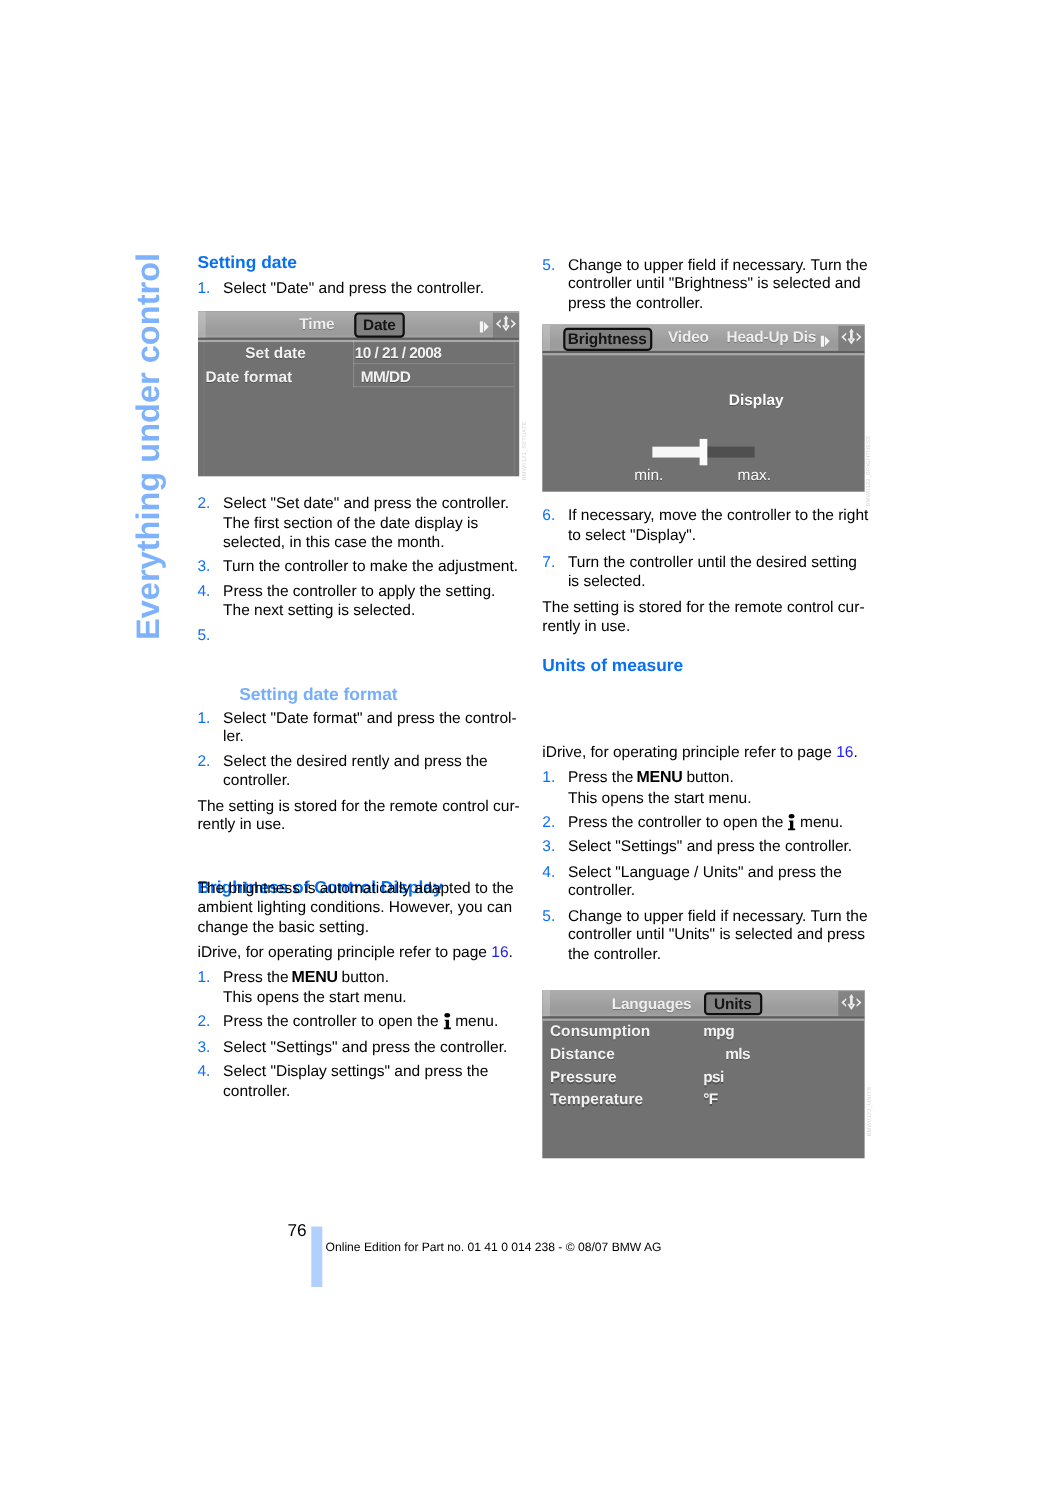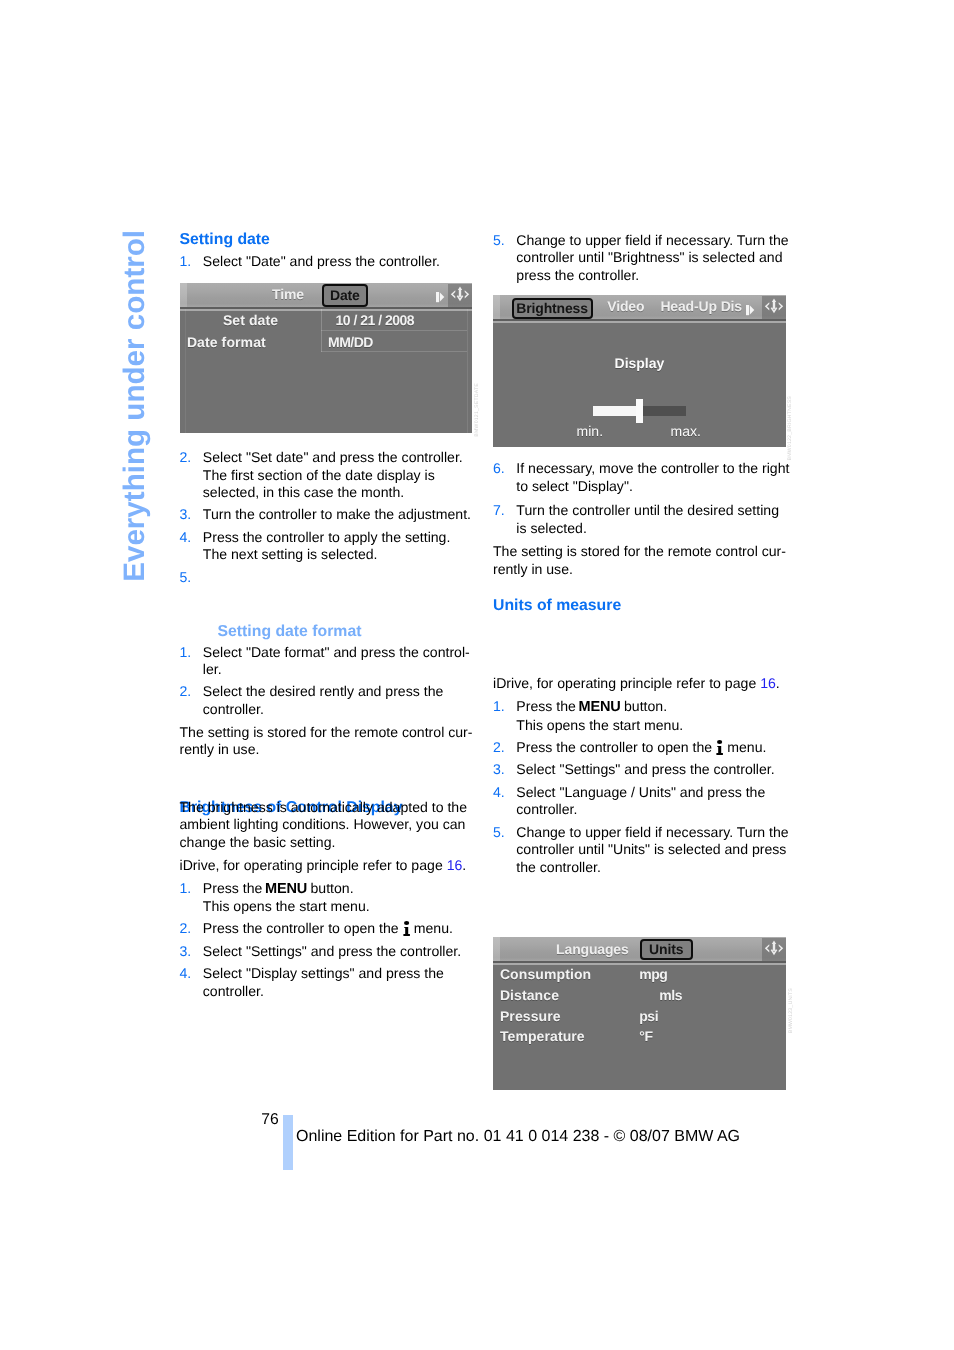--- a/index.html
+++ b/index.html
@@ -66,21 +66,21 @@
   .sthumb{position:absolute;background:#fbfbfb;box-sizing:border-box;}
   .smin,.smax{position:absolute;font-size:14px;font-weight:normal;color:#fbfbfb;white-space:nowrap;line-height:normal;text-shadow:0 1px 0 rgba(0,0,0,.30);}
   .ico{position:absolute;}
   .shotcap{position:absolute;font-size:5.2px;color:#d4d4d4;letter-spacing:.2px;
            writing-mode:vertical-rl;transform:rotate(180deg);white-space:nowrap;
            font-family:"Liberation Sans",sans-serif;}
 
   
   .fbar{position:absolute;background:#b0d0fd;}
   .pno{position:absolute;font-size:15.7px;color:#000;line-height:normal;}
-  .ftxt{position:absolute;font-size:16px;color:#000;}
+  .ftxt{position:absolute;font-size:11px;color:#000;}
 </style>
 </head>
 <body>
 
 <div class="page">
 
   <div class="chapter-tab">
     <div class="txt">Everything under control</div>
   </div>
 
@@ -115,21 +115,21 @@
           <path d="M7.3 6.2 L7.3 8.0 L5.0 10.3 L7.3 12.6 L7.3 14.4 L2.8 10.3 Z"></path>
           <path d="M16.7 6.2 L16.7 8.0 L19.0 10.3 L16.7 12.6 L16.7 14.4 L21.2 10.3 Z"></path>
           <path d="M12.0 2.6 L14.2 6.0 L9.8 6.0 Z"></path>
           <path d="M10.8 5.3 L13.2 5.3 L13.2 12.9 L10.8 12.9 Z"></path>
           <path d="M8.6 12.1 L10.1 11.2 L12.0 14.3 L13.9 11.2 L15.4 12.1 L12.0 17.2 Z"></path>
         </g>
         </svg>
     </div>
     <div class="srow" style="top:29.6px;">
       <span class="slab" style="left:7.4px;margin-left:36px;">Set date</span>
-      <span class="sval" style="left:156px;text-align:center;">10 / 21 / 2008</span>
+      <span class="sval" style="left:143px;text-align:center;">10 / 21 / 2008</span>
     </div>
     <div class="srow" style="top:51.9px;">
       <span class="slab" style="left:7.4px;">Date format</span>
       <span class="sval" style="left:148.5px;">MM/DD</span>
     </div>
     <div class="sdiv" style="left:141.4px;top:47.2px;width:146px;"></div>
     <div class="sdiv" style="left:141.4px;top:68px;width:146px;"></div>
     <div class="svline" style="left:141.4px;top:26px;height:43px;"></div>
     <div class="svline" style="left:287px;top:26px;height:124px;opacity:.5;"></div>
     <div class="svline" style="left:5.3px;top:26px;height:124px;opacity:.35;"></div>
@@ -218,21 +218,21 @@
         <rect x="0" y="0" width="24" height="23" fill="#616161" opacity="0.52"></rect>
         <g fill="#ededed">
           <path d="M7.3 6.2 L7.3 8.0 L5.0 10.3 L7.3 12.6 L7.3 14.4 L2.8 10.3 Z"></path>
           <path d="M16.7 6.2 L16.7 8.0 L19.0 10.3 L16.7 12.6 L16.7 14.4 L21.2 10.3 Z"></path>
           <path d="M12.0 2.6 L14.2 6.0 L9.8 6.0 Z"></path>
           <path d="M10.8 5.3 L13.2 5.3 L13.2 12.9 L10.8 12.9 Z"></path>
           <path d="M8.6 12.1 L10.1 11.2 L12.0 14.3 L13.9 11.2 L15.4 12.1 L12.0 17.2 Z"></path>
         </g>
         </svg>
     </div>
-    <div class="stitle" style="top:60.3px;">Display</div>
+    <div class="stitle" style="top:60.3px;margin-left:48px;">Display</div>
     <div class="strack" style="left:100.2px;top:110.8px;width:93.1px;height:10.2px;"></div>
     <div class="sfill" style="left:100.2px;top:110.8px;width:43.5px;height:10.2px;"></div>
     <div class="sthumb" style="left:143px;top:104.5px;width:7.4px;height:23.6px;"></div>
     <div class="smin" style="left:83.6px;top:128.2px;">min.</div>
     <div class="smax" style="left:177.5px;top:128.2px;">max.</div>
   </div>
   <div class="shotcap" style="left:787.4px;top:396px;">BMW0122_BRIGHTNESS</div>
 
   <ol class="blk R steps" style="top:460.3px;">
     <li>
@@ -266,21 +266,21 @@
       <span class="num">3.</span><span>Select "Settings" and press the controller.</span>
     </li>
     <li>
       <span class="num">4.</span><span>Select "Language / Units" and press the controller.</span>
     </li>
     <li>
       <span class="num">5.</span><span>Change to upper field if necessary. Turn the controller until "Units" is selected and press the controller.</span>
     </li>
   </ol>
 
-  <div class="shot" id="shot3" style="left:493px;top:937px;height:153px;">
+  <div class="shot" id="shot3" style="left:493px;top:900px;height:153px;">
     <div class="sbar">
         <div class="edgel"></div>
       </div>
     <div class="sline" style="top:24px;height:2px;background:#5e5e5e;"></div>
     <div class="sline" style="top:26px;height:2px;background:#a9a9a9;"></div>
     <div class="tab" style="left:63.1px;top:4.2px;">Languages</div>
     <div class="tab sel" style="left:146.7px;top:1.9px;width:53px;height:21.2px;">Units</div>
     <div class="ico" style="left:268.5px;top:1.3px;">
       <svg width="24" height="23" viewBox="0 0 24 23">
         <rect x="0" y="0" width="24" height="23" fill="#616161" opacity="0.52"></rect>

